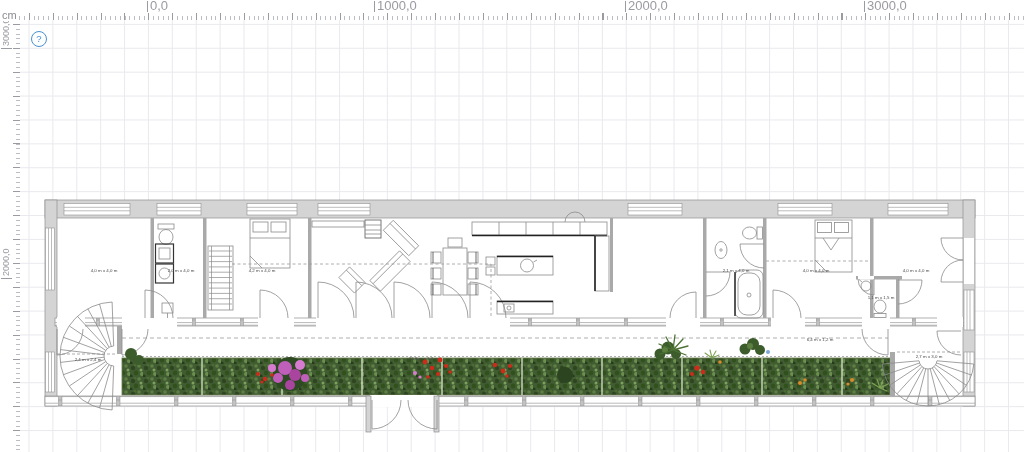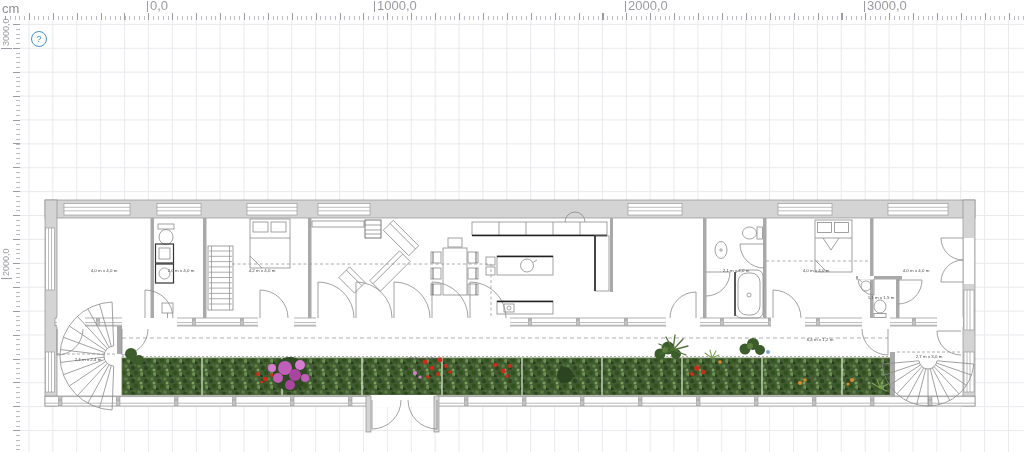--- a/index.html
+++ b/index.html
@@ -25,21 +25,21 @@
   .ruler-left{
     position:absolute;left:0;top:20px;width:20px;height:432px;background:#ffffff;
     background-image:
       repeating-linear-gradient(to bottom,#9a9aa2 0 1px,transparent 1px 23.9px),
       repeating-linear-gradient(to bottom,#bcbcc4 0 1px,transparent 1px 4.78px);
     background-size:7px 432px,4px 432px;
     background-position:13px 3.5px,16px 3.5px;
     background-repeat:no-repeat;
   }
   .unit-label{
-    position:absolute;left:2px;top:1px;font-size:13px;color:#8b8b92;z-index:5;background:#fff;padding-right:2px;
+    position:absolute;left:2px;top:9px;font-size:11px;color:#8b8b92;z-index:5;background:#fff;padding-right:2px;
   }
   .tick-label{
     position:absolute;top:1px;font-size:13px;color:#9a9aa2;border-left:1px solid #9a9aa2;
     padding-left:2px;line-height:10px;height:11px;white-space:nowrap;
   }
   .tick-label-v{
     position:absolute;left:1px;font-size:9px;color:#9a9aa2;border-left:1px solid #9a9aa2;
     padding-left:2px;line-height:10px;height:11px;white-space:nowrap;
     transform-origin:0 0;transform:rotate(-90deg);
   }

